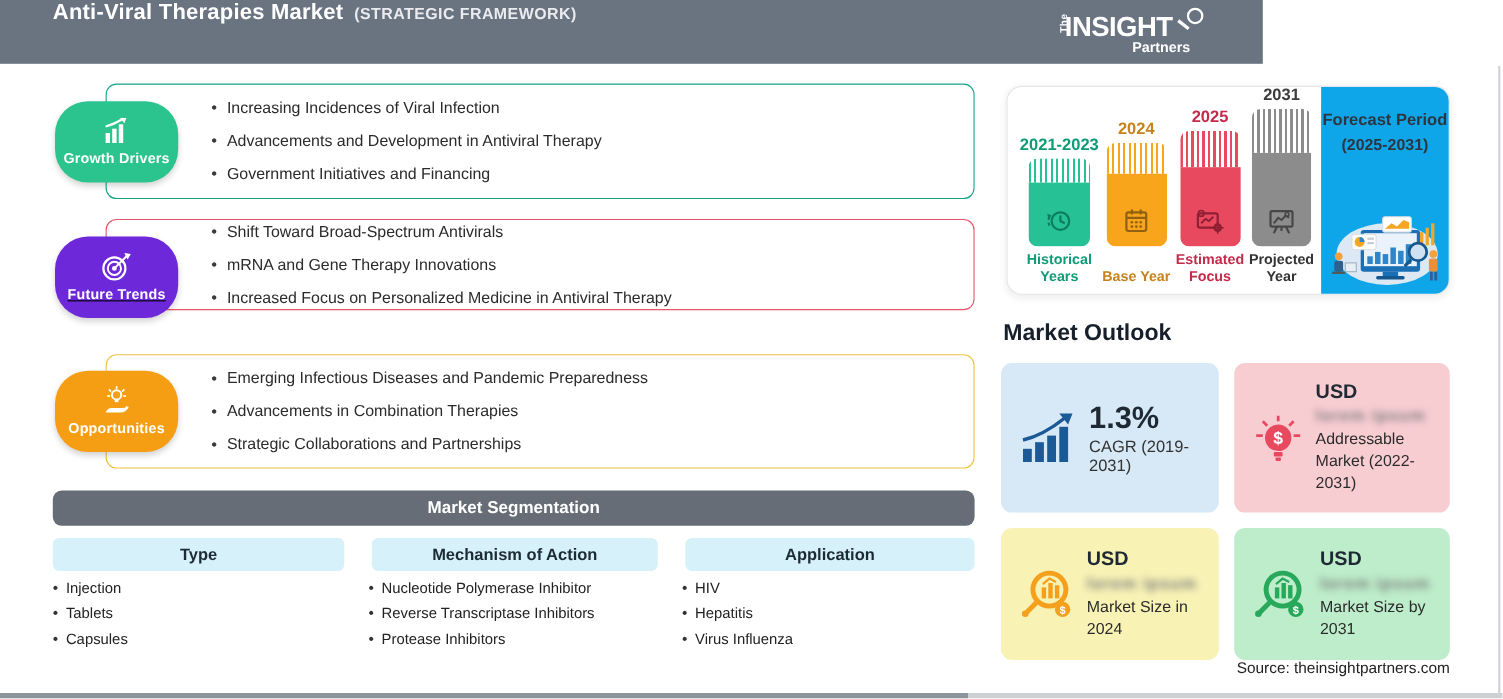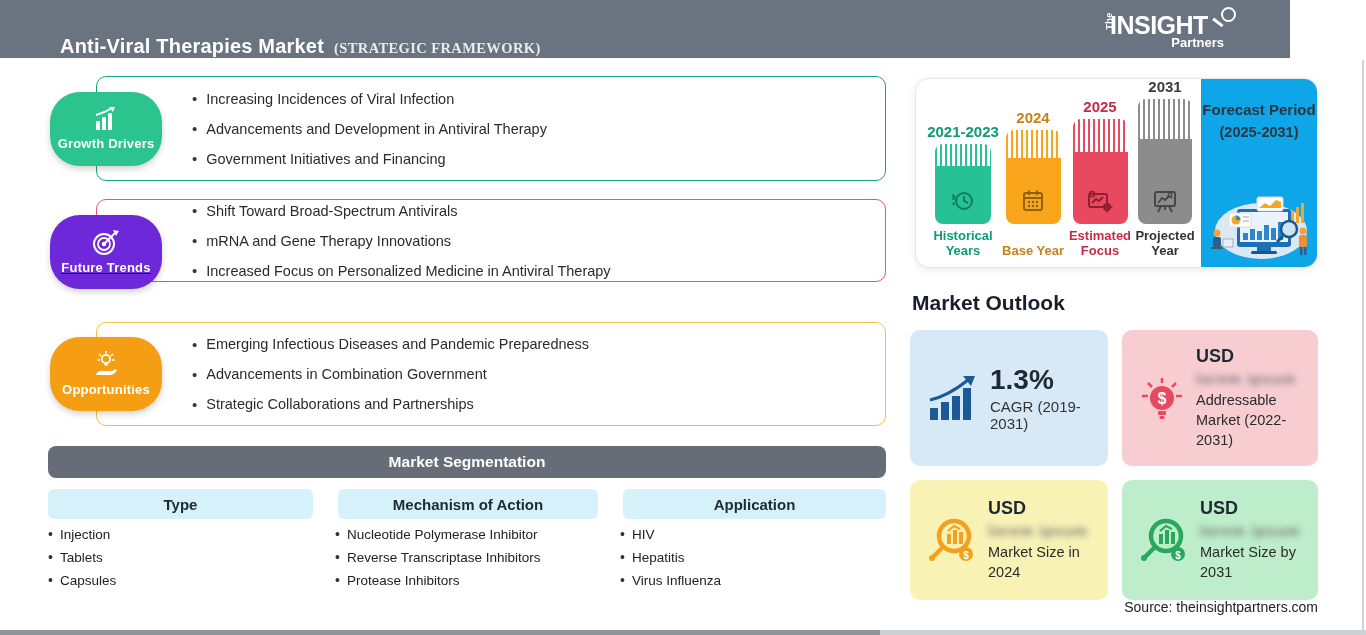--- a/index.html
+++ b/index.html
@@ -1,23 +1,23 @@
 <!DOCTYPE html>
 <html><head>
 <meta charset="utf-8">
 <style>
   * { margin:0; padding:0; box-sizing:border-box; }
   html,body { width:1366px; height:635px; }
   body { font-family:"Liberation Sans", sans-serif; background:#ffffff; position:relative; overflow:hidden; }
 
   
-  .header { position:absolute; left:0; top:0; width:1290px; height:58px; background:#6a7380; display:flex; align-items:flex-end;padding-left:12px; }
+  .header { position:absolute; left:0; top:0; width:1148px; height:58px; background:#6a7380; display:flex; align-items:flex-start; }
   .header-title-wrap { margin-left:48px; display:flex; align-items:baseline; gap:10px; }
   .header-title { color:#ffffff; font-size:20px; font-weight:700; letter-spacing:.2px; }
-  .header-subtitle { color:#e9ebee; font-size:14.5px; font-weight:600; letter-spacing:.4px;font-family:Liberation Serif, serif; }
+  .header-subtitle { color:#e9ebee; font-size:14.5px; font-weight:600; letter-spacing:.4px; }
 
   
   .logo { position:absolute; right:52px; top:9px; width:136px; height:42px; color:#fff; }
   .logo .the { position:absolute; left:-2px; top:7px; font-size:9px; font-weight:700; transform:rotate(-90deg); transform-origin:center; letter-spacing:.5px; }
   .logo .insight { position:absolute; left:8px; top:2px; font-size:25px; font-weight:800; letter-spacing:-.5px; }
   .logo .partners { position:absolute; right:14px; top:26px; font-size:13px; font-weight:700; }
   .logo .lens { position:absolute; right:2px; top:-2px; width:15px; height:15px; border:2.5px solid #fff; border-radius:50%; }
   .logo .lens-handle { position:absolute; right:14px; top:12px; width:12px; height:2.5px; background:#fff; transform:rotate(38deg); }
 
   
@@ -140,21 +140,21 @@
     <circle cx="13" cy="15" r="6" stroke="#fff" stroke-width="1.8" fill="none"></circle>
     <circle cx="13" cy="15" r="2.2" fill="#fff"></circle>
     <line x1="13" y1="15" x2="24" y2="4" stroke="#fff" stroke-width="1.8"></line>
     <path d="M22 1 L28 2 L25 7 Z" fill="#fff"></path>
   </svg>
   <span class="badge-label">Future Trends</span>
 </div>
 
 <div class="fw-box op">
   <div class="fw-bullet">Emerging Infectious Diseases and Pandemic Preparedness</div>
-  <div class="fw-bullet">Advancements in Combination Government</div>
+  <div class="fw-bullet">Advancements in Combination Therapies</div>
   <div class="fw-bullet">Strategic Collaborations and Partnerships</div>
 </div>
 <div class="badge op">
   <svg width="30" height="28" viewBox="0 0 30 28">
     <circle cx="15" cy="8" r="4.2" stroke="#fff" stroke-width="1.8" fill="none"></circle>
     <rect x="13.3" y="12" width="3.4" height="2.6" fill="#fff"></rect>
     <line x1="15" y1="0" x2="15" y2="2.5" stroke="#fff" stroke-width="1.6"></line>
     <line x1="8" y1="3" x2="10" y2="5" stroke="#fff" stroke-width="1.6"></line>
     <line x1="22" y1="3" x2="20" y2="5" stroke="#fff" stroke-width="1.6"></line>
     <line x1="6.5" y1="9" x2="9" y2="9" stroke="#fff" stroke-width="1.6"></line>

